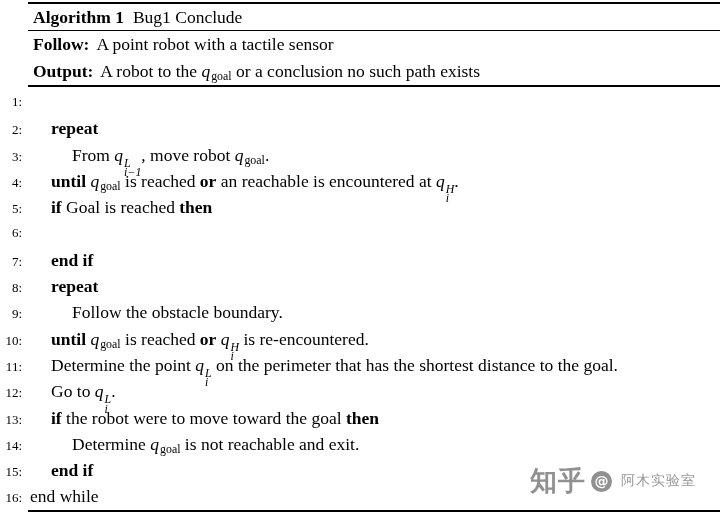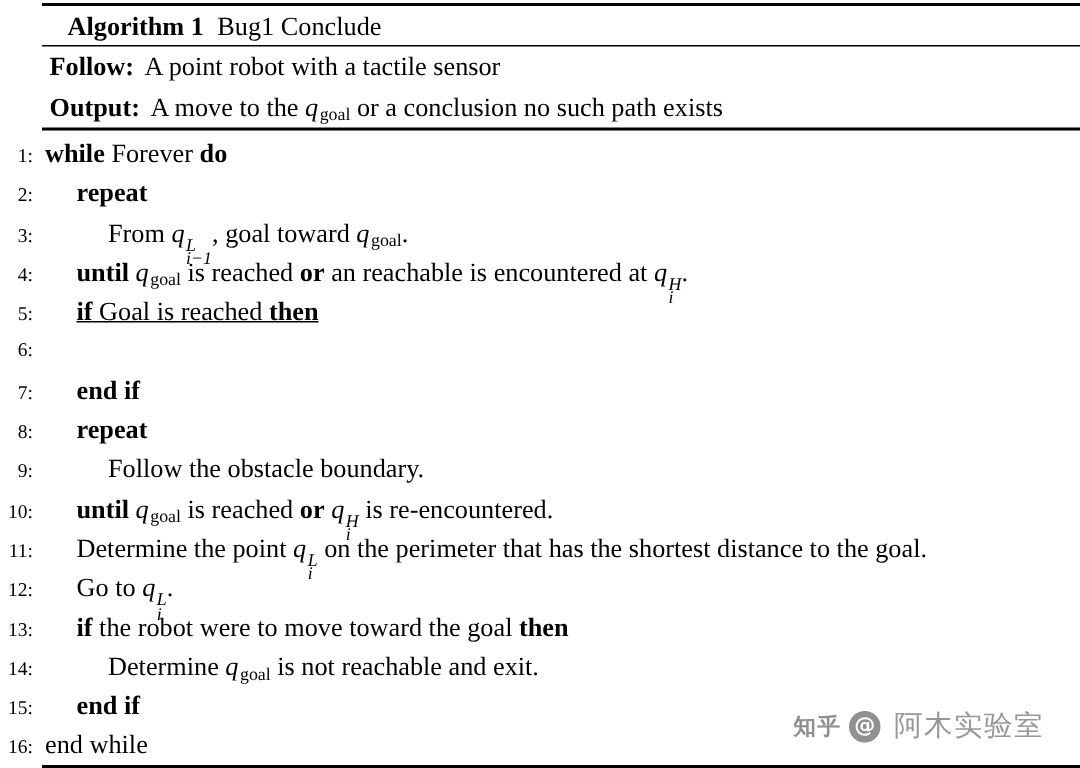--- a/index.html
+++ b/index.html
@@ -8,21 +8,21 @@
     font-family:"Liberation Serif", serif;
     position:relative;overflow:hidden;
   }
   .rule-thick{height:2px;background:#000;margin-left:28px;}
   .rule-thin{height:1px;background:#000;margin-left:28px;}
   .spacer-top{height:2px;}
   .hdr{
     height:26px;line-height:26px;padding-left:33px;font-size:17.5px;
     white-space:nowrap;
   }
-  .hdr .lbl{font-weight:bold;margin-right:9px;margin-left:12px;}
+  .hdr .lbl{font-weight:bold;margin-right:9px;}
   .io-row{
     height:27px;line-height:27px;padding-left:33px;font-size:17.5px;white-space:nowrap;
   }
   .io-row .lbl{font-weight:bold;margin-right:7px;}
   #algo-body{padding-top:2px;}
   .algo-row{
     display:flex;align-items:baseline;height:26.3px;line-height:26.3px;
     white-space:nowrap;
   }
   .algo-row .num{
@@ -36,80 +36,79 @@
     line-height:0.8;font-size:68%;text-align:left;margin-left:1px;
   }
   .msup,.msub{font-style:italic;}
   .msub.solo{font-size:68%;vertical-align:-0.25em;margin-left:1px;}
   .up{font-style:normal;}
   #watermark{
     position:absolute;right:18px;bottom:13px;display:flex;align-items:center;
     font-family:"DejaVu Sans", sans-serif;
   }
   #watermark .zh{
-    font-size:15px;font-weight:bold;color:rgba(125,125,125,0.85);letter-spacing:1px;
+    font-size:27px;font-weight:bold;color:rgba(125,125,125,0.85);letter-spacing:1px;
   }
   #watermark .at{
     width:21px;height:21px;border-radius:50%;background:rgba(125,125,125,0.85);
     color:#fff;font-size:14px;line-height:21px;text-align:center;margin:0 3px 0 5px;
     font-weight:bold;
   }
   #watermark .nm{
-    font-size:19px;color:rgba(140,140,140,0.9);background:rgba(255,255,255,0.92);
+    font-size:14px;color:rgba(140,140,140,0.9);background:rgba(255,255,255,0.92);
     padding:2px 6px;border-radius:4px;letter-spacing:1px;
   }
 </style>
 </head>
 <body>
 
 <div>
   <div class="spacer-top"></div>
   <div class="rule-thick"></div>
 
   <div class="hdr">
     <span class="lbl">Algorithm 1</span><span>Bug1 Conclude</span>
   </div>
 
   <div class="rule-thin"></div>
 
   <div class="io-row">
     <span class="lbl">Follow:</span><span>A point robot with a tactile sensor</span>
   </div>
   <div class="io-row">
-    <span class="lbl">Output:</span><span><span>A move to the </span><span class="math"><span class="mbase">q</span><span class="msub solo up">goal</span></span><span> or a conclusion no such path exists</span></span>
+    <span class="lbl">Output:</span><span><span>A robot to the </span><span class="math"><span class="mbase">q</span><span class="msub solo up">goal</span></span><span> or a conclusion no such path exists</span></span>
   </div>
 
   <div class="rule-thick"></div>
 
   <div id="algo-body">
       <div class="algo-row">
         <span class="num">1:</span>
-        <span class="content" style="padding-left: 8px;"><span style="font-weight: bold;">while</span><span> Forever </span><span style="font-weight: bold;">do</span></span>
       </div>
       <div class="algo-row">
         <span class="num">2:</span>
         <span class="content" style="padding-left: 29px;"><span style="font-weight: bold;">repeat</span></span>
       </div>
       <div class="algo-row">
         <span class="num">3:</span>
         <span class="content" style="padding-left: 50px;"><span>From </span><span class="math"><span class="mbase">q</span><span class="ss">
               <span class="msup">L</span>
               <span class="msub">i−1</span>
-            </span></span><span>, goal toward </span><span class="math"><span class="mbase">q</span><span class="msub solo up">goal</span></span><span>.</span></span>
+            </span></span><span>, move robot </span><span class="math"><span class="mbase">q</span><span class="msub solo up">goal</span></span><span>.</span></span>
       </div>
       <div class="algo-row">
         <span class="num">4:</span>
         <span class="content" style="padding-left: 29px;"><span style="font-weight: bold;">until</span><span> </span><span class="math"><span class="mbase">q</span><span class="msub solo up">goal</span></span><span> is reached </span><span style="font-weight: bold;">or</span><span> an reachable is encountered at </span><span class="math"><span class="mbase">q</span><span class="ss">
               <span class="msup">H</span>
               <span class="msub">i</span>
             </span></span><span>.</span></span>
       </div>
       <div class="algo-row">
         <span class="num">5:</span>
-        <span class="content" style="padding-left: 29px; text-decoration: underline;"><span style="font-weight: bold;">if</span><span> Goal is reached </span><span style="font-weight: bold;">then</span></span>
+        <span class="content" style="padding-left: 29px;"><span style="font-weight: bold;">if</span><span> Goal is reached </span><span style="font-weight: bold;">then</span></span>
       </div>
       <div class="algo-row">
         <span class="num">6:</span>
       </div>
       <div class="algo-row">
         <span class="num">7:</span>
         <span class="content" style="padding-left: 29px;"><span style="font-weight: bold;">end if</span></span>
       </div>
       <div class="algo-row">
         <span class="num">8:</span>

